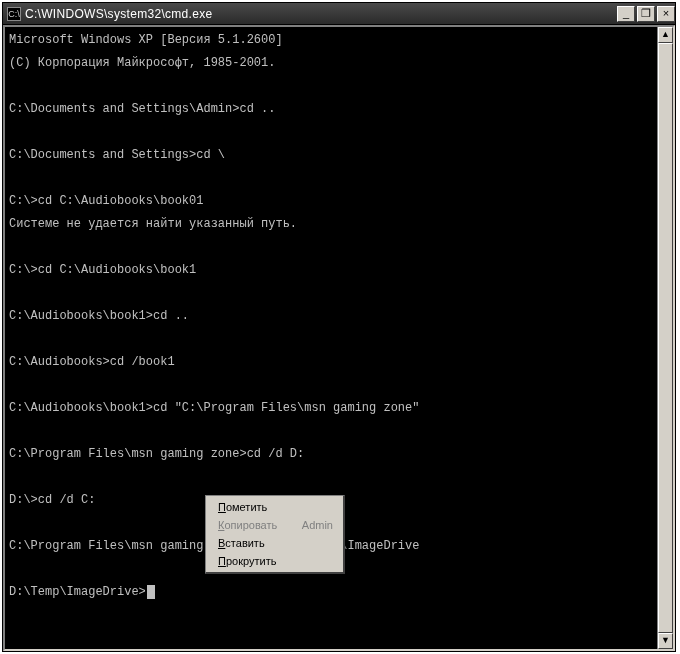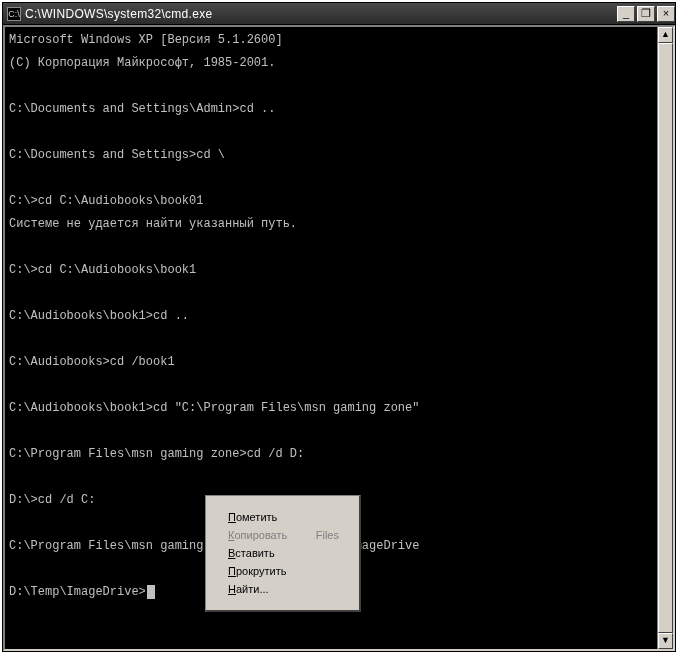--- a/index.html
+++ b/index.html
@@ -107,27 +107,27 @@
     display:inline-block;
     width:8px; height:14px;
     background:#c0c0c0;
     vertical-align: text-bottom;
     margin-left:1px;
   }
   .context-menu {
     position: absolute;
     left: 205px;
     top: 495px;
-    width: 156px;
+    width: 140px;
     background: #d4d0c8;
     border: 1px solid #808080;
     border-right: 2px solid #404040;
     border-bottom: 2px solid #404040;
     box-shadow: 2px 2px 3px rgba(0,0,0,0.4);
-    padding: 12px;
+    padding: 2px;
     font-size: 11px;
   }
   .menu-item {
     padding: 3px 8px 3px 10px;
     color: #000;
     cursor: pointer;
     display:flex;
     justify-content: space-between;
   }
   .menu-item.disabled { color:#808080; cursor:default; }
@@ -185,24 +185,21 @@
   </div>
 
 </div>
 
 <div class="context-menu" id="ctx">
     <div class="menu-item">
       <span><span class="u">П</span>ометить</span>
     </div>
     <div class="menu-item disabled">
       <span><span class="u">К</span>опировать</span>
-      <span class="accel">Files</span>
+      <span class="accel">Admin</span>
     </div>
     <div class="menu-item">
       <span><span class="u">В</span>ставить</span>
     </div>
     <div class="menu-item">
       <span><span class="u">П</span>рокрутить</span>
     </div>
-    <div class="menu-item">
-      <span><span class="u">Н</span>айти...</span>
-    </div>
   </div>
 
 </body></html>

